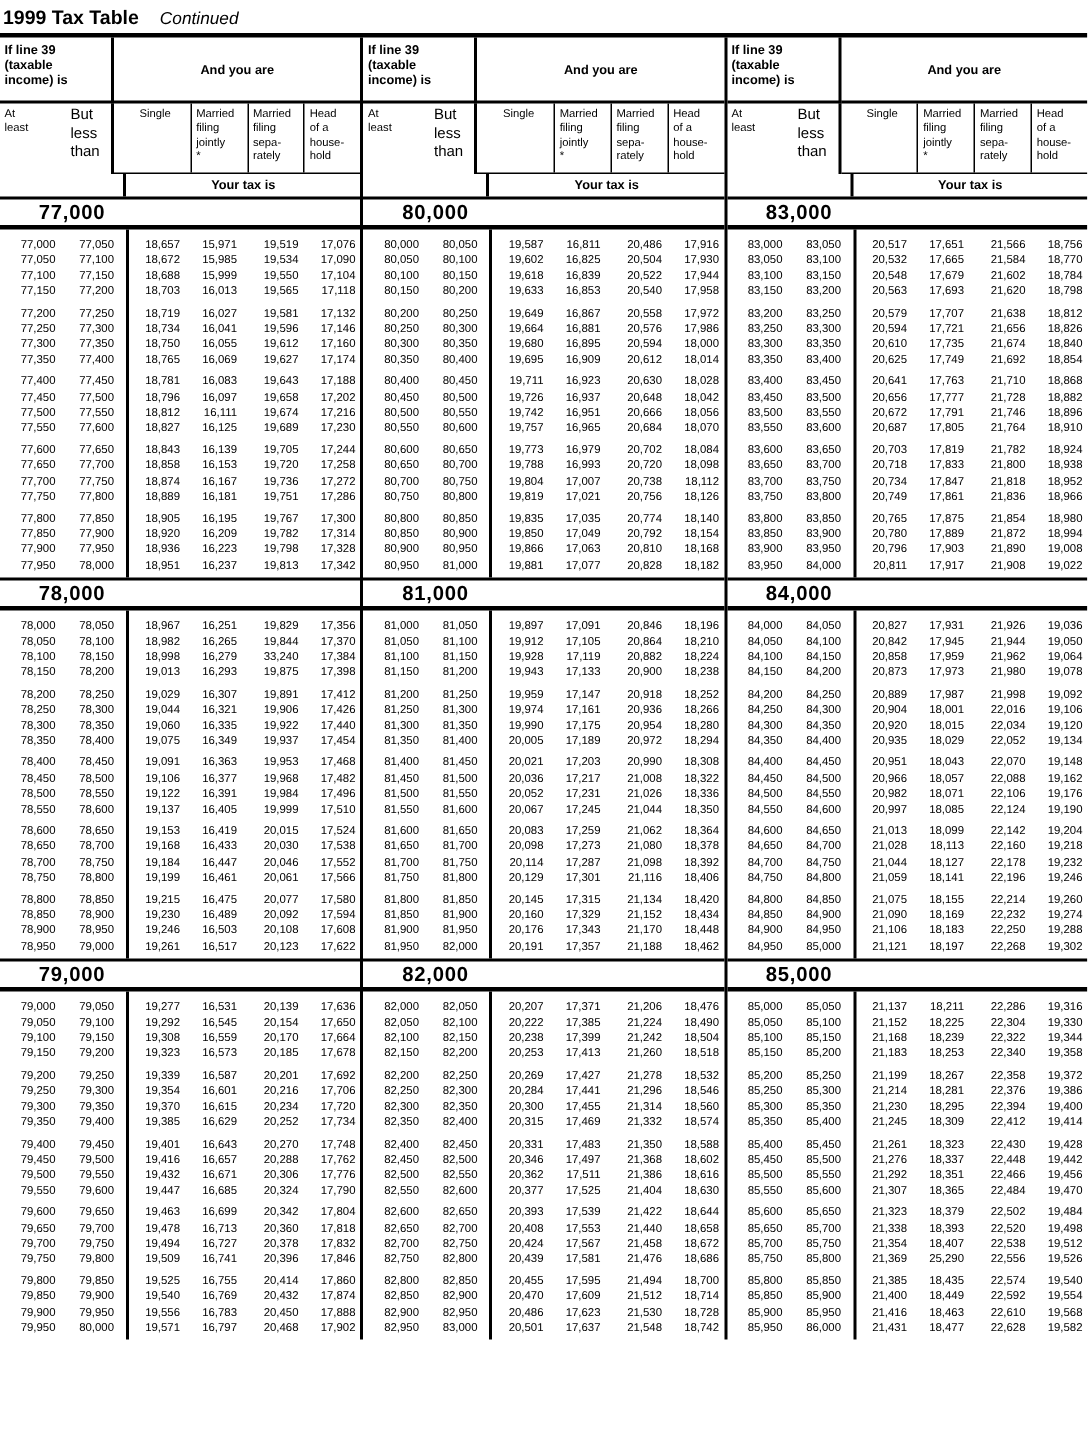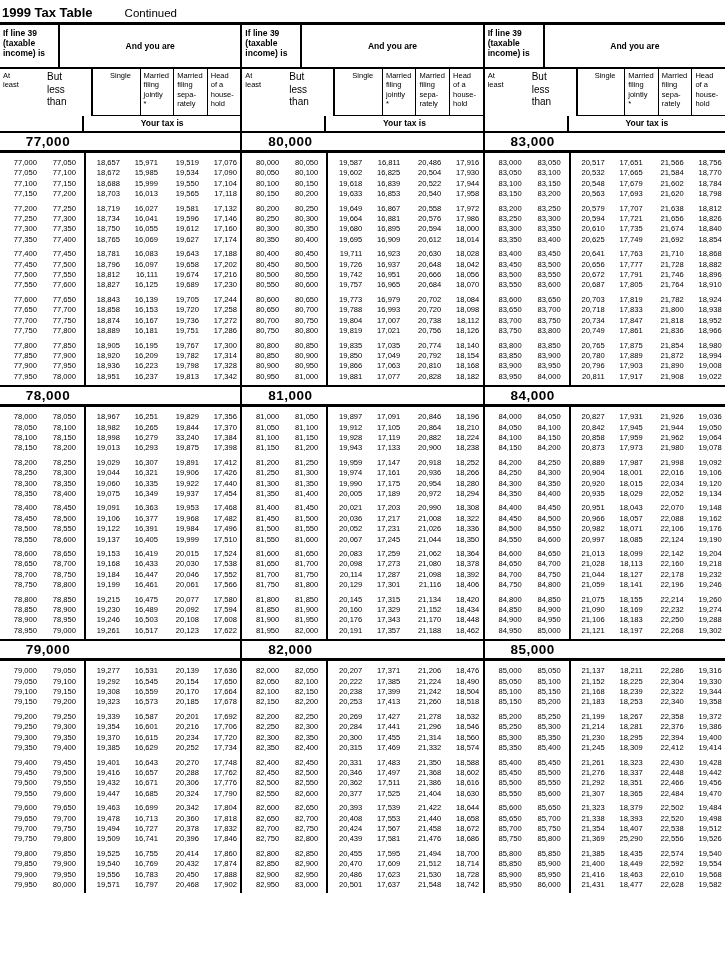--- a/index.html
+++ b/index.html
@@ -1,36 +1,36 @@
 <!DOCTYPE html>
 <html><head>
 <meta charset="utf-8">
 <style>
   html,body { margin:0; padding:0; background:#fff; }
   body { font-family:"Liberation Sans","DejaVu Sans",sans-serif; color:#000; }
   .page { position:relative; width:725px; height:967px; background:#fff; overflow:hidden; }
 
   .titlebar { height:22px; padding:3px 0 0 2px; box-sizing:border-box; white-space:nowrap; }
   .title { font-weight:700; font-size:13px; }
-  .subtitle { font-size:11.5px; margin-left:32px; }
+  .subtitle { font-style:italic; font-size:11.5px; margin-left:14px; }
 
   .table-outer { border-top:3px solid #000; }
   .panels { display:flex; }
   .panel { flex:1 1 0; min-width:0; }
   .panel + .panel { border-left:2px solid #000; }
 
   
   .phead-top { display:flex; height:44px; box-sizing:border-box; }
-  .ph-income { width:60px; box-sizing:border-box; border-right:2px solid #000; border-bottom:2px solid #000;
+  .ph-income { width:76px; box-sizing:border-box; border-right:2px solid #000; border-bottom:2px solid #000;
                font-weight:700; font-size:8.5px; line-height:1.2; padding:3px 2px 12px 3px; white-space:pre-line; }
   .ph-andyou { flex:1; box-sizing:border-box; border-bottom:2px solid #000; font-weight:700; font-size:8.5px;
                display:flex; align-items:center; justify-content:center; }
 
   .phead-cols { display:flex; height:47px; box-sizing:border-box; }
-  .inc-labels { width:93px; box-sizing:border-box; border-right:2px solid #000; display:flex; }
+  .inc-labels { width:76px; box-sizing:border-box; border-right:2px solid #000; display:flex; }
   .col-at  { width:40px; padding:2px 0 0 3px; font-size:7.5px; line-height:1.25; white-space:pre-line; box-sizing:border-box; }
   .col-but { flex:1; padding:2px 0 0 7px; font-size:10px; line-height:1.25; white-space:pre-line; box-sizing:border-box; }
   .tax-labels { flex:1; display:flex; border-bottom:1px solid #000; box-sizing:border-box; }
   .tcell { flex:1 1 0; min-width:0; border-left:1px solid #000; padding:2px 0 0 3px;
            font-size:7.5px; line-height:1.25; white-space:pre-line; box-sizing:border-box; }
   .tcell:first-child { border-left:none;padding-left:17px; }
   .ast { display:block; margin-top:0; }
 
   .phead-taxis { display:flex; height:15px; box-sizing:border-box; }
   .pt-spacer { width:84px; box-sizing:border-box; border-right:2px solid #000; }

